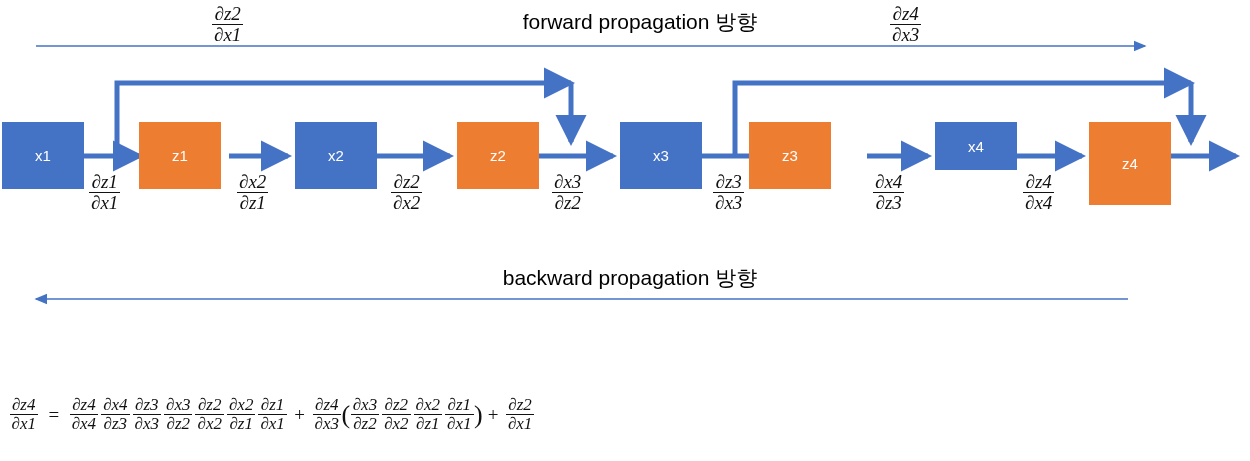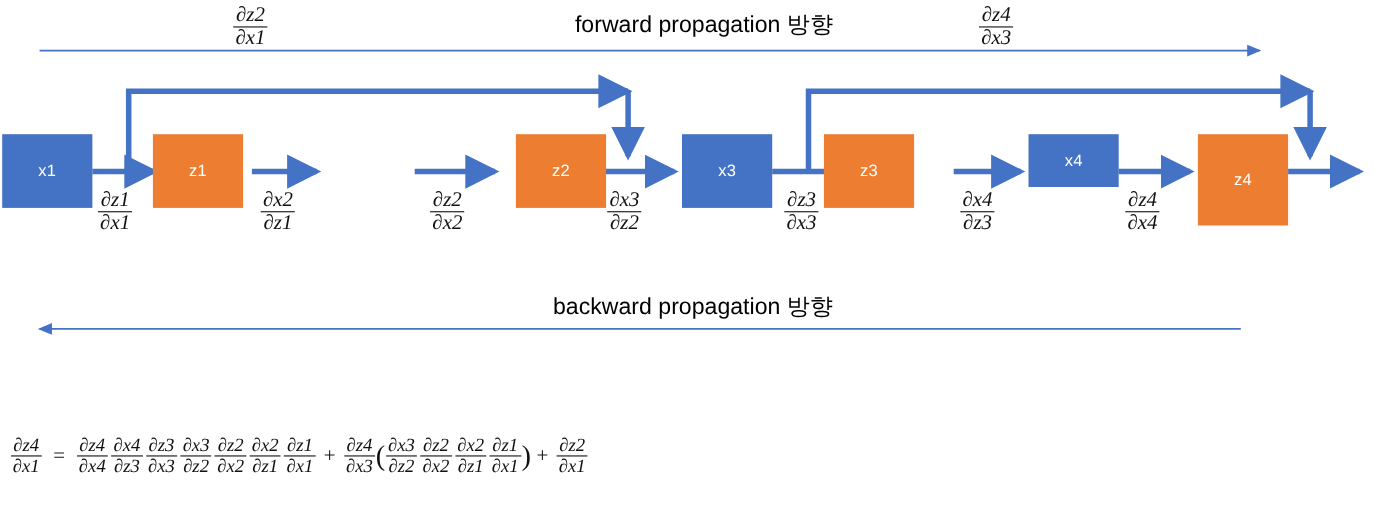--- a/index.html
+++ b/index.html
@@ -116,21 +116,22 @@
     </g>
 
     <g stroke="#4472C4" stroke-width="5" fill="none" stroke-linejoin="miter">
       <path d="M735,156 L735,83 L1191,83" marker-end="url(#ah)"></path>
       <path d="M1191,83 L1191,142" marker-end="url(#ah)"></path>
     </g>
   </svg>
 
   <div class="node blue" style="left:2px;top:122px;width:82px;height:67px;">x1</div>
   <div class="node orange" style="left:139px;top:122px;width:82px;height:67px;">z1</div>
-  <div class="node orange" style="left:457px;top:122px;width:82px;height:67px;margin-left:12px;">z2</div>
+  <div class="node blue" style="left:295px;top:122px;width:82px;height:67px;">x2</div>
+  <div class="node orange" style="left:457px;top:122px;width:82px;height:67px;">z2</div>
   <div class="node blue" style="left:620px;top:122px;width:82px;height:67px;">x3</div>
   <div class="node orange" style="left:749px;top:122px;width:82px;height:67px;">z3</div>
   <div class="node blue" style="left:935px;top:122px;width:82px;height:48px;">x4</div>
   <div class="node orange" style="left:1089px;top:122px;width:82px;height:83px;">z4</div>
 
   <div class="frac" style="left:89px;top:172px;">
     <span class="num">∂z1</span>
     <span class="den">∂x1</span>
   </div>
   <div class="frac" style="left:237px;top:172px;">

